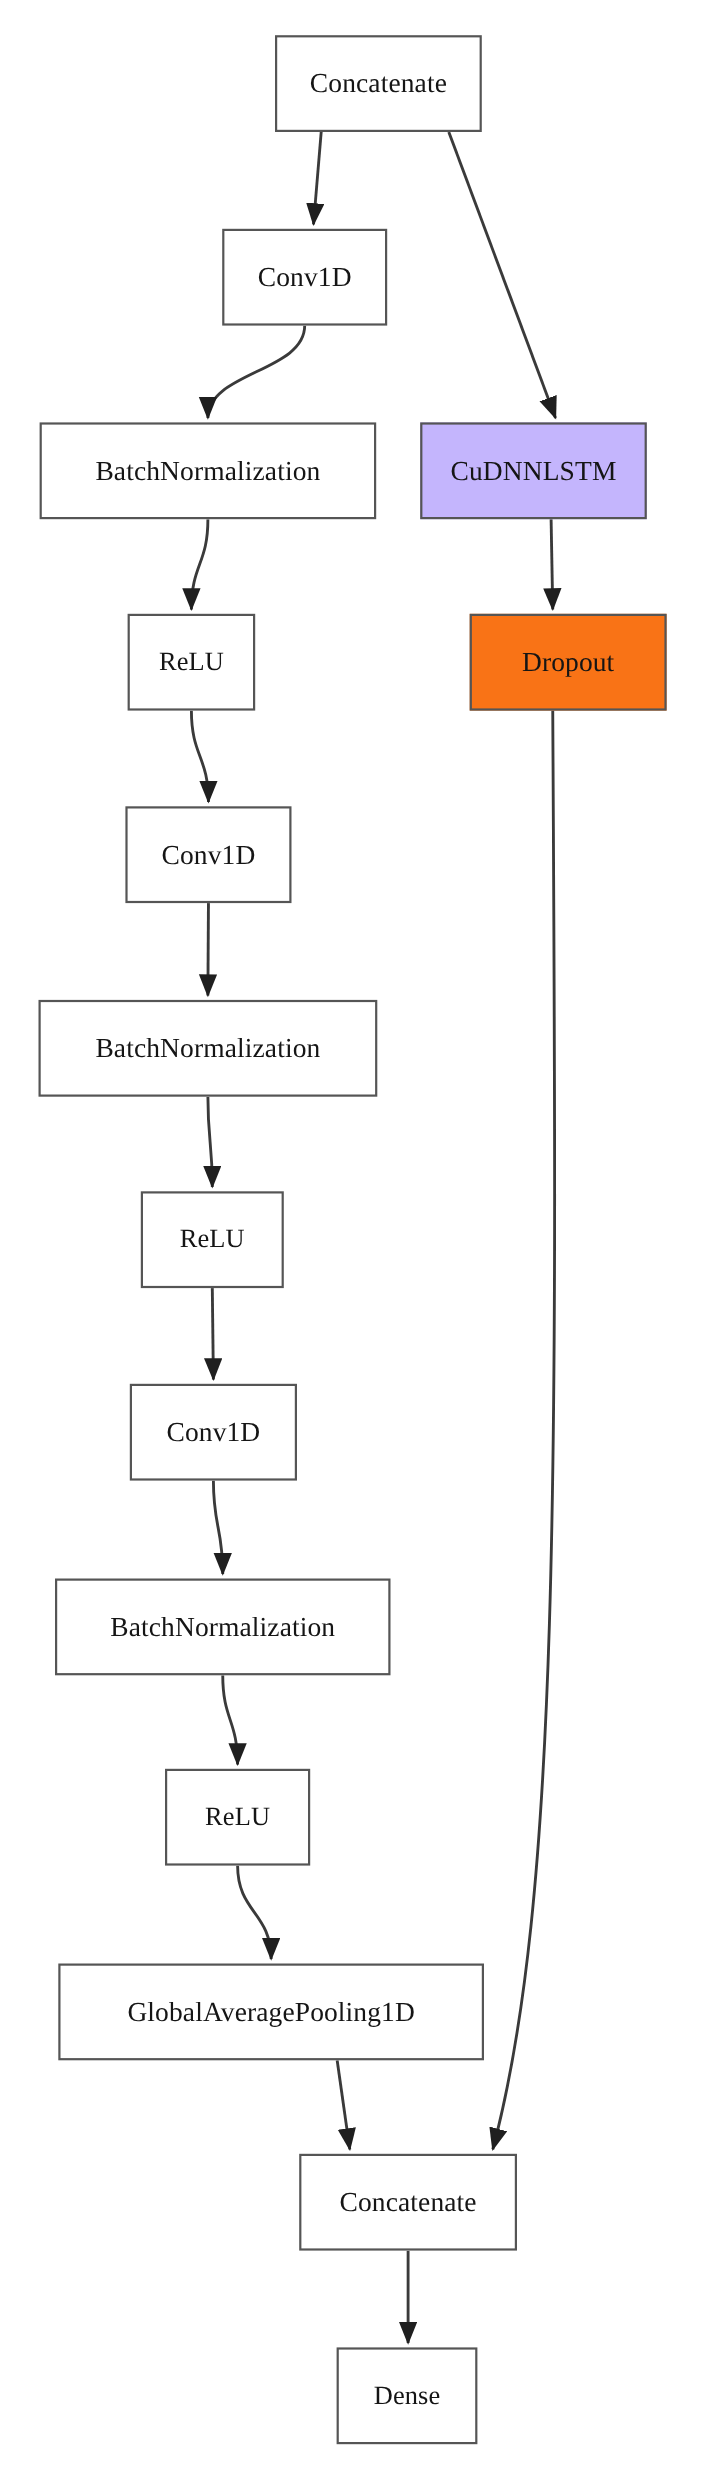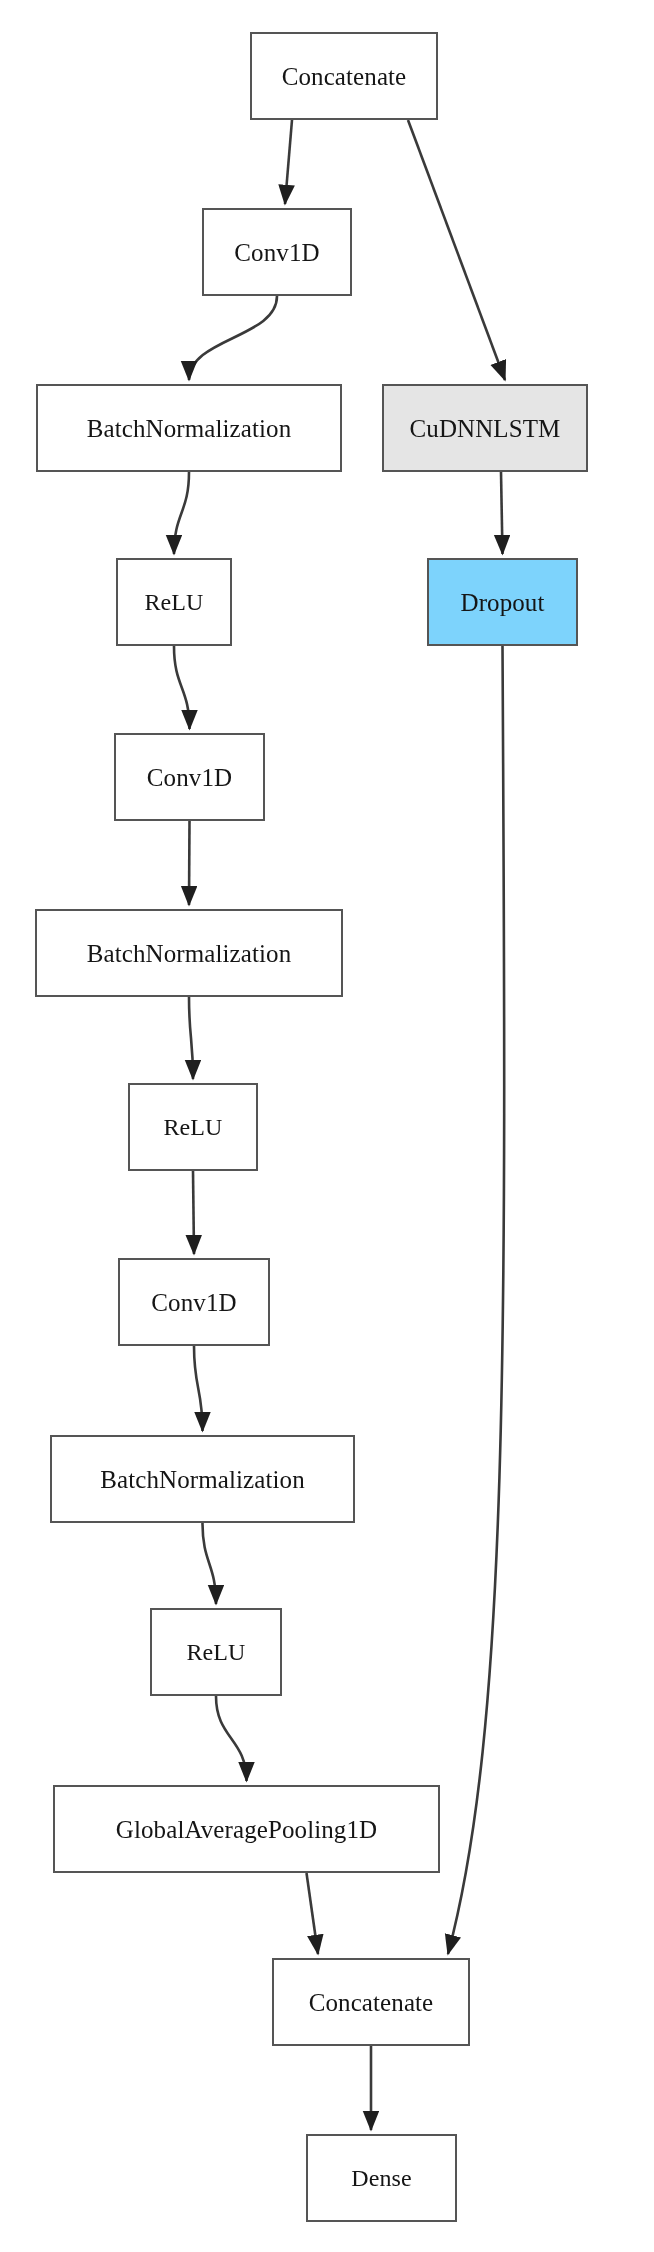--- a/index.html
+++ b/index.html
@@ -77,27 +77,27 @@
   <div id="node-layer">
       <div class="node" style="left: 250px; top: 32px; width: 188px; height: 88px; border-color: rgb(85, 85, 85); background: rgb(255, 255, 255);">
         <span class="node-label">Concatenate</span>
       </div>
       <div class="node" style="left: 202px; top: 208px; width: 150px; height: 88px; border-color: rgb(85, 85, 85); background: rgb(255, 255, 255);">
         <span class="node-label">Conv1D</span>
       </div>
       <div class="node" style="left: 36px; top: 384px; width: 306px; height: 88px; border-color: rgb(85, 85, 85); background: rgb(255, 255, 255);">
         <span class="node-label">BatchNormalization</span>
       </div>
-      <div class="node" style="left: 382px; top: 384px; width: 206px; height: 88px; border-color: rgb(85, 85, 85); background: #e5e5e5;">
+      <div class="node" style="left: 382px; top: 384px; width: 206px; height: 88px; border-color: rgb(85, 85, 85); background: #c4b5fd;">
         <span class="node-label">CuDNNLSTM</span>
       </div>
       <div class="node" style="left: 116px; top: 558px; width: 116px; height: 88px; border-color: rgb(85, 85, 85); background: rgb(255, 255, 255);">
         <span class="node-label" style="font-size: 24px;">ReLU</span>
       </div>
-      <div class="node" style="left: 427px; top: 558px; width: 151px; height: 88px; border-color: rgb(85, 85, 85); background: #7dd3fc;">
+      <div class="node" style="left: 427px; top: 558px; width: 179px; height: 88px; border-color: rgb(85, 85, 85); background: #f97316;">
         <span class="node-label">Dropout</span>
       </div>
       <div class="node" style="left: 114px; top: 733px; width: 151px; height: 88px; border-color: rgb(85, 85, 85); background: rgb(255, 255, 255);">
         <span class="node-label">Conv1D</span>
       </div>
       <div class="node" style="left: 35px; top: 909px; width: 308px; height: 88px; border-color: rgb(85, 85, 85); background: rgb(255, 255, 255);">
         <span class="node-label">BatchNormalization</span>
       </div>
       <div class="node" style="left: 128px; top: 1083px; width: 130px; height: 88px; border-color: rgb(85, 85, 85); background: rgb(255, 255, 255);">
         <span class="node-label" style="font-size: 24px;">ReLU</span>
@@ -110,18 +110,18 @@
       </div>
       <div class="node" style="left: 150px; top: 1608px; width: 132px; height: 88px; border-color: rgb(85, 85, 85); background: rgb(255, 255, 255);">
         <span class="node-label" style="font-size: 24px;">ReLU</span>
       </div>
       <div class="node" style="left: 53px; top: 1785px; width: 387px; height: 88px; border-color: rgb(85, 85, 85); background: rgb(255, 255, 255); justify-content: center;">
         <span class="node-label">GlobalAveragePooling1D</span>
       </div>
       <div class="node" style="left: 272px; top: 1958px; width: 198px; height: 88px; border-color: rgb(85, 85, 85); background: rgb(255, 255, 255);">
         <span class="node-label">Concatenate</span>
       </div>
-      <div class="node" style="left: 306px; top: 2134px; width: 151px; height: 88px; border-color: rgb(85, 85, 85); background: rgb(255, 255, 255);">
+      <div class="node" style="left: 306px; top: 2134px; width: 128px; height: 88px; border-color: rgb(85, 85, 85); background: rgb(255, 255, 255);">
         <span class="node-label" style="font-size: 24px;">Dense</span>
       </div>
     </div>
 
 </div>
 
 </body></html>

